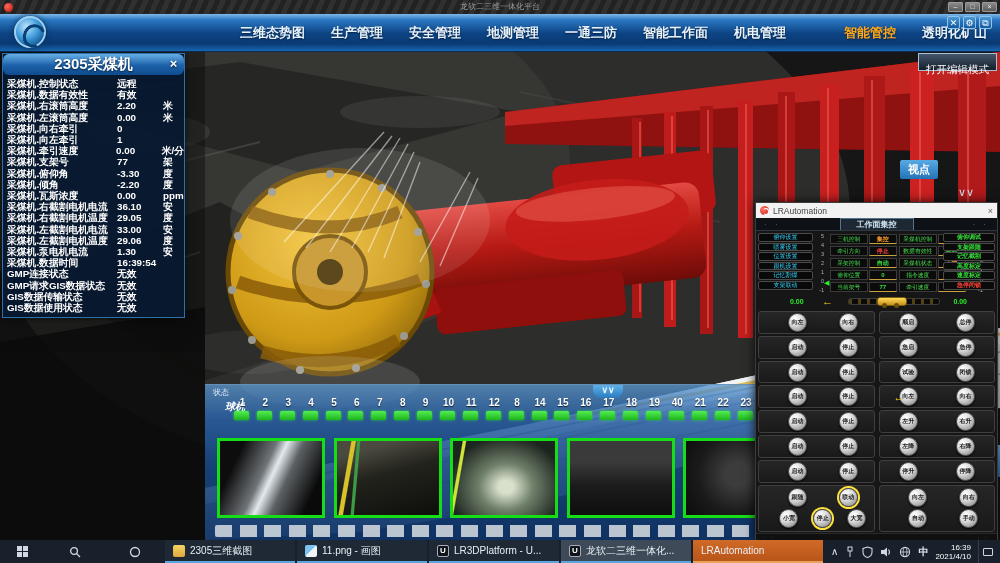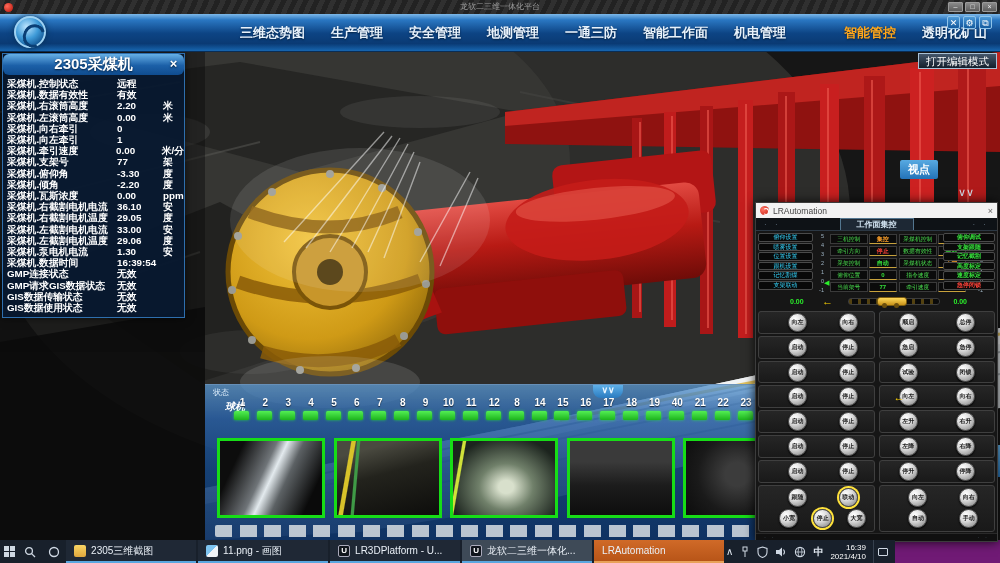--- a/index.html
+++ b/index.html
@@ -1,17 +1,17 @@
 <!DOCTYPE html>
 <html><head>
 <meta charset="utf-8">
 <style>
   *{margin:0;padding:0;box-sizing:border-box;}
   html,body{width:1000px;height:563px;background:#000;font-family:"Liberation Sans",sans-serif;}
-  .screen{position:relative;width:1000px;height:563px;overflow:hidden;background:#701a75;}
+  .screen{position:relative;width:1000px;height:563px;overflow:hidden;background:#c2410c;}
 
   
   .titlebar{position:absolute;top:0;left:0;right:0;height:14px;
     background:repeating-linear-gradient(115deg,#303030 0 5px,#222 5px 10px);
     display:flex;align-items:center;z-index:6;}
   .tb-logo{width:9px;height:9px;border-radius:50%;background:radial-gradient(circle at 35% 35%,#ff6a5a,#b51207);margin-left:4px;}
   .tb-title{position:absolute;left:0;right:0;text-align:center;font-size:8px;color:#9a9a9a;line-height:14px;}
   .tb-btns{margin-left:auto;display:flex;gap:2px;padding-right:3px;}
   .tb-btn{width:15px;height:10px;background:linear-gradient(#8a8a8a,#5c5c5c);border:1px solid #9a9a9a;
     color:#eee;font-size:7px;line-height:8px;text-align:center;border-radius:1px;}
@@ -26,21 +26,21 @@
   .app-logo::after{content:"";position:absolute;left:7px;top:6px;width:16px;height:18px;border-radius:50%;
     border:3px solid #0a3f75;border-right-color:transparent;transform:rotate(25deg);}
   .brand{position:absolute;left:52px;top:8px;font-size:17px;font-weight:bold;color:#fff;letter-spacing:.5px;
     text-shadow:1px 2px 2px #05203f;}
   .menu{position:absolute;left:240px;top:0;height:38px;display:flex;align-items:center;gap:26px;list-style:none;}
   .menu li{font-size:13px;font-weight:bold;color:#e8f2fb;text-shadow:0 1px 2px #05203f;cursor:default;white-space:nowrap;}
   .menu li.active{color:#ffa71b;margin-left:32px;}
   .hdr-tools{position:absolute;right:8px;top:2px;display:flex;gap:3px;z-index:7;}
   .hdr-tool{width:13px;height:13px;font-size:9px;line-height:13px;text-align:center;color:#fff;
     background:linear-gradient(#4d9ad8,#135a9e);border:1px solid #8fc4ea;border-radius:2px;}
-  .edit-btn{position:absolute;right:3px;top:53px;height:16px;padding:0 7px;z-index:4;
+  .edit-btn{position:absolute;right:3px;top:53px;height:16px;padding:8px 7px;z-index:4;
     background:linear-gradient(#44566b,#141f2c);border:1px solid #a9c2d8;color:#fff;font-size:10.5px;line-height:14px;}
 
   
   .scene{position:absolute;top:52px;left:0;width:1000px;height:488px;z-index:1;background:#141414;}
   .scene svg{display:block;width:100%;height:100%;}
 
   
   .lp{position:absolute;left:2px;top:53px;width:183px;z-index:4;
     background:rgba(7,24,49,.9);border:1px solid #2e6fae;box-shadow:0 0 8px rgba(0,0,0,.6);}
   .lp-head{height:21px;background:linear-gradient(180deg,#66b0e6 0%,#1c60a8 55%,#0f4c8f 100%);
@@ -152,21 +152,21 @@
     background:radial-gradient(circle at 35% 28%,#fff,#dcdcdc 40%,#a2a2a2 75%,#7b7b7b);
     border:1px solid #565656;box-shadow:0 1px 2px #000;
     color:#181818;font-size:6px;font-weight:bold;display:flex;align-items:center;justify-content:center;cursor:pointer;}
   .ring-y{box-shadow:0 0 0 2px #ffe23c,0 1px 2px #000;}
   .arrow{display:none;position:absolute;left:14px;color:#ffd400;font-size:11px;font-weight:bold;}
   .ctlrow.witharrow .arrow{display:block;}
   .lr-foot{position:absolute;left:0;right:0;bottom:0;height:8px;background:#101010;border-top:1px solid #2a2a2a;
     display:flex;justify-content:space-between;padding:0 8px;color:#5a6a78;font-size:6px;line-height:7px;letter-spacing:2px;}
 
   
-  .taskbar{position:absolute;left:0;bottom:0;width:895px;height:23px;background:#18202b;z-index:7;
+  .taskbar{position:absolute;left:0;bottom:0;width:1000px;height:23px;background:#18202b;z-index:7;
     display:flex;align-items:stretch;}
   .tb-start{width:45px;display:flex;align-items:center;justify-content:center;}
   .win-glyph{display:grid;grid-template-columns:5px 5px;grid-template-rows:5px 5px;gap:1px;}
   .win-glyph i{background:#cfd8e3;}
   .tb-iconbtn{width:60px;display:flex;align-items:center;justify-content:center;color:#cfd8e3;}
   .task{width:130px;display:flex;align-items:center;gap:5px;padding:0 8px;background:#1f2835;
     border-bottom:2px solid #5aa7e0;margin-right:2px;overflow:hidden;}
   .task.active{background:#3e4a57;}
   .task.orange{background:linear-gradient(#d06a28,#b85518);border-bottom-color:#e8a25a;}
   .task .tlabel{font-size:10px;color:#e9eff6;white-space:nowrap;overflow:hidden;}

